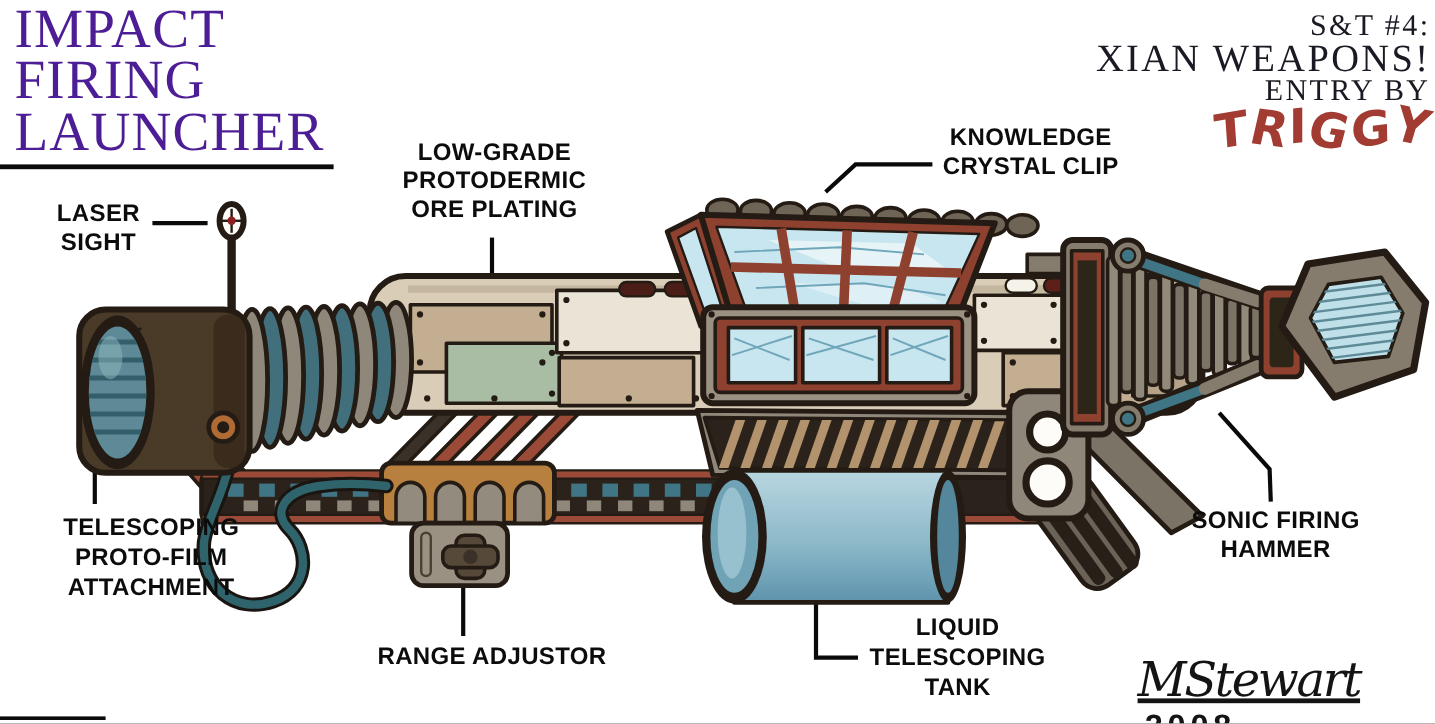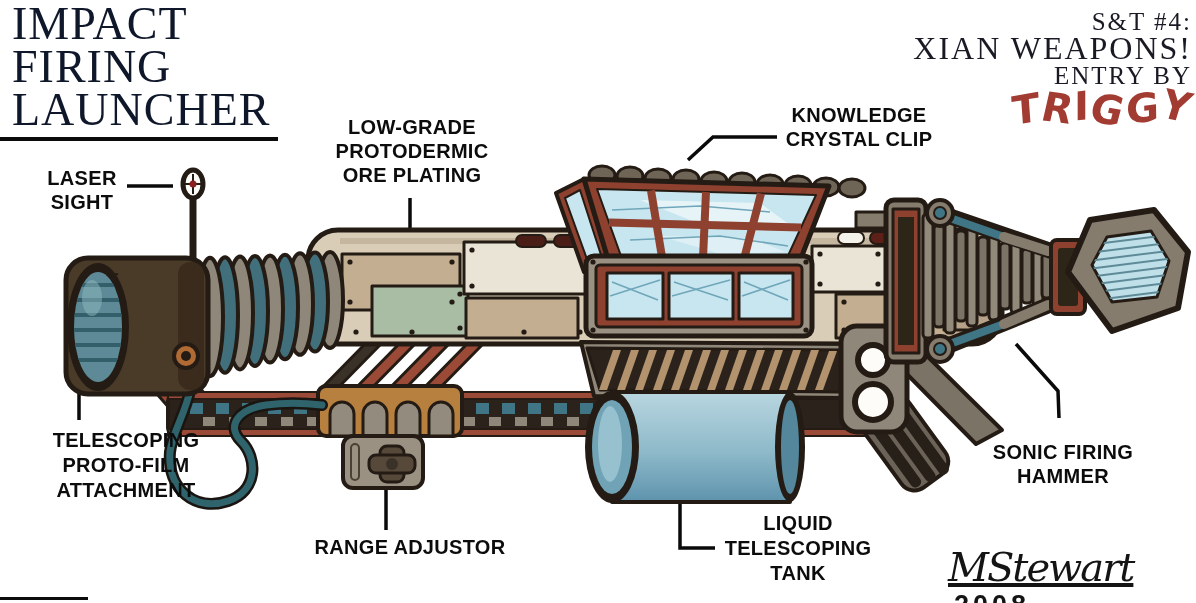--- a/index.html
+++ b/index.html
@@ -1,19 +1,19 @@
 <!DOCTYPE html>
 <html style="--artist-red: #a23c32; --ink: #241c14; --rust: #8f4130; --orange-bracket: #b8803f; --crystal-blue: #c8e6ef; --tank-blue: #6fa3b5; --teal-pipe: #3f7585; --body-beige: #d9cdb8; --panel-green: #a9bda4;"><head>
 <meta charset="utf-8">
 <style>
   html,body{margin:0;padding:0;background:#888;}
   .stage{position:relative;width:1196px;height:603px;background:#ffffff;overflow:hidden;
          font-family:"Liberation Sans",sans-serif;}
   
-  .title{position:absolute;left:12px;top:2px;color:#0f172a;
+  .title{position:absolute;left:12px;top:2px;color:#4c1d95;
          font-family:"Liberation Serif",serif;font-size:46px;line-height:43px;letter-spacing:1px;}
   .title-underline{position:absolute;left:0px;top:137px;width:278px;height:4px;background:#0b0b0b;}
   
   .contest{position:absolute;left:900px;top:8px;width:292px;text-align:right;color:#1a1a24;
            font-family:"Liberation Serif",serif;font-size:25px;line-height:27px;letter-spacing:2px;}
   .contest .wide{font-size:32px;}
   .artist{margin-top:6px;font-family:"DejaVu Sans",sans-serif;font-weight:bold;
           font-size:40px;color:var(--artist-red,#a23c32);letter-spacing:2px;transform:skewX(-6deg);}
   .artist span{display:inline-block;}
   .artist .g0{transform:rotate(-10deg) translateY(1px);}
@@ -24,21 +24,21 @@
   .artist .g5{transform:rotate(11deg) translateY(-2px);}
   
   .lbl{position:absolute;color:#0c0c0c;font-weight:700;font-size:20px;line-height:24px;
        text-align:center;letter-spacing:0.3px;}
   .lbl-laser{left:30px;top:166px;width:104px;}
   .lbl-ore{left:330px;top:115px;width:164px;}
   .lbl-crystal{left:768px;top:103px;width:182px;}
   .lbl-tele{left:10px;top:428px;width:150px;line-height:25px;margin-left:41px;}
   .lbl-range{left:310px;top:535px;width:200px;}
   .lbl-tank{left:712px;top:511px;width:172px;line-height:25px;}
-  .lbl-hammer{left:975px;top:440px;width:176px;}
+  .lbl-hammer{left:975px;top:422px;width:176px;}
   
   .sig{position:absolute;left:948px;top:544px;width:240px;color:#141414;}
   .sig-name{font-family:"DejaVu Serif",serif;font-style:italic;font-size:40px;letter-spacing:-2px;text-decoration:underline;}
   .sig-year{font-weight:700;font-size:27px;letter-spacing:4px;vertical-align:6px;margin-left:6px;}
   .scan-line{position:absolute;left:0;top:597px;width:88px;height:3px;background:#0b0b0b;}
   svg.art{position:absolute;left:0;top:0;}
   
   .o5{stroke:#241c14;stroke-width:5;stroke-linejoin:round;}
   .o4{stroke:#241c14;stroke-width:4;stroke-linejoin:round;}
   .o3{stroke:#241c14;stroke-width:3;stroke-linejoin:round;}

